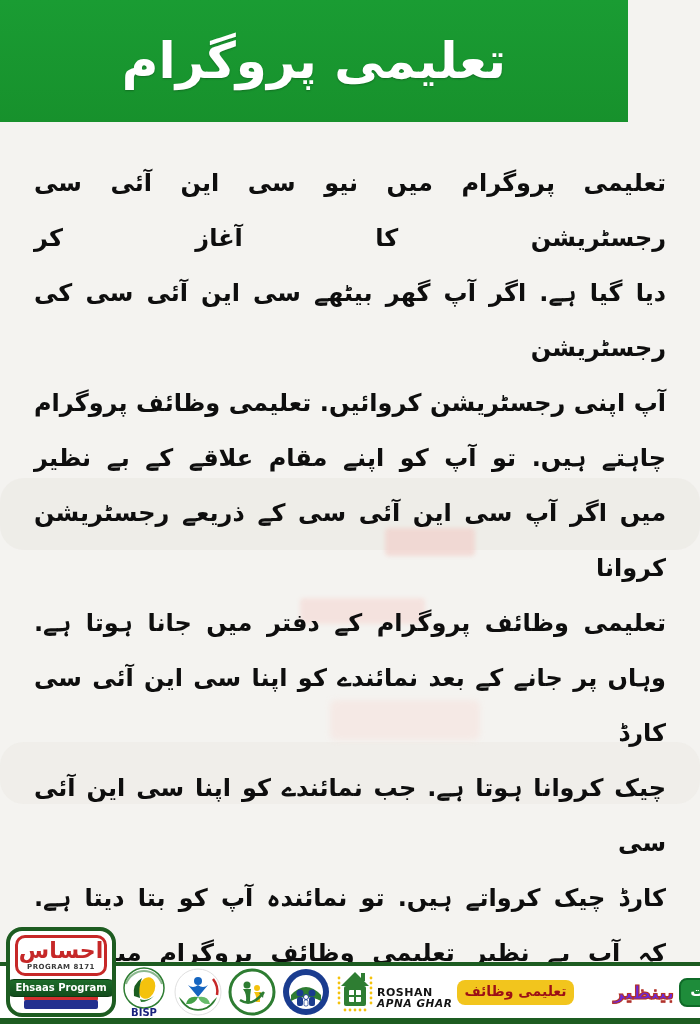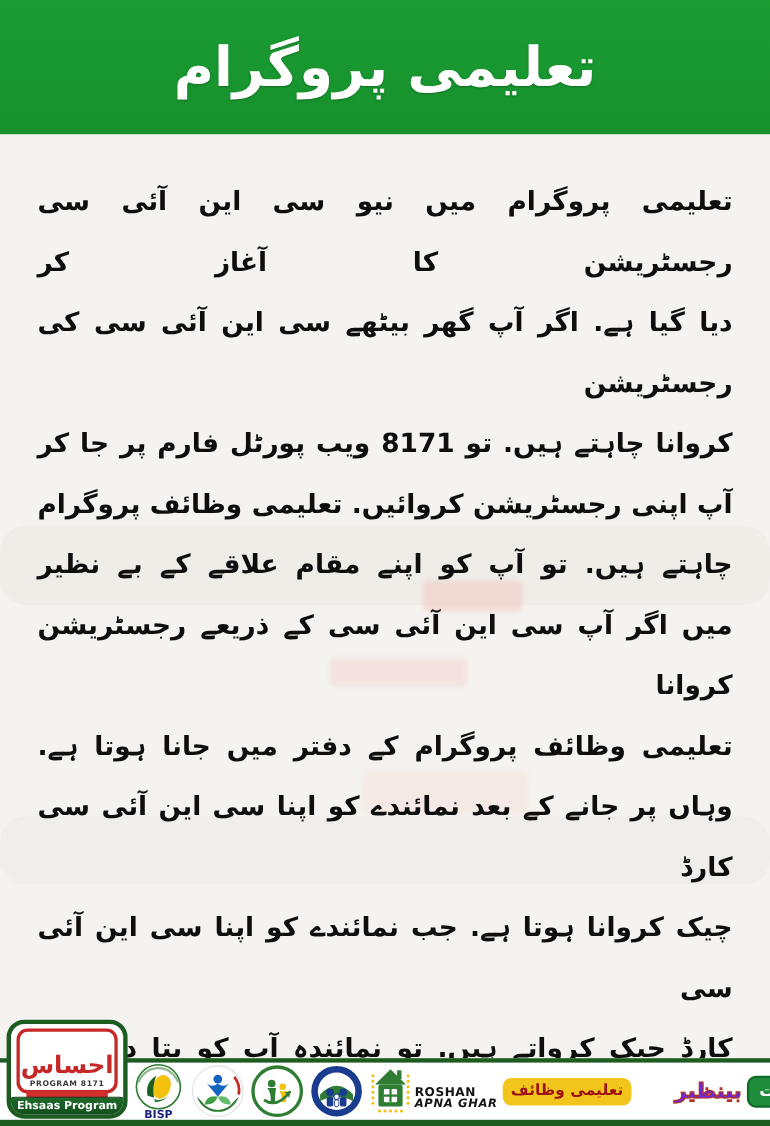--- a/index.html
+++ b/index.html
@@ -6,21 +6,21 @@
   html,body { width:700px; }
   body { font-family:"DejaVu Sans", sans-serif; }
 
   .page {
     position:relative; width:700px; height:1024px;
     background:#f4f3f0; overflow:hidden;
   }
 
   
   .header {
-    position:absolute; top:0; left:0; width:700px; height:122px;
+    position:absolute; top:0; left:0; width:628px; height:122px;
     background:linear-gradient(180deg,#1a9c33 0%,#17912c 100%);
     display:flex; align-items:center; justify-content:center;
   }
   .header-title {
     color:#ffffff; font-size:50px; font-weight:bold; direction:rtl;
     text-shadow:0 1px 2px rgba(0,0,0,.25); letter-spacing:1px;
   }
 
   
   .wm { position:absolute; pointer-events:none; }
@@ -56,21 +56,21 @@
     position:absolute; left:6px; bottom:7px; width:110px; height:90px;
     background:#ffffff; border:4px solid #1d5c21; border-radius:16px;
     z-index:3; display:flex; flex-direction:column; align-items:center;
     padding-top:4px; overflow:hidden;
   }
   .ehsaas-inner {
     width:92px; border:3px solid #c62828; border-radius:10px;
     background:#fff; display:flex; flex-direction:column; align-items:center;
     padding:1px 0 2px 0;
   }
-  .ehsaas-urdu { color:#c62828; font-size:22px; font-weight:bold; line-height:24px; direction:rtl;margin-top:18px; }
+  .ehsaas-urdu { color:#c62828; font-size:22px; font-weight:bold; line-height:24px; direction:rtl; }
   .ehsaas-sub { color:#3a3a3a; font-size:7px; font-weight:bold; letter-spacing:.5px; }
   .ehsaas-pill {
     margin-top:3px; background:linear-gradient(180deg,#1d6b2a,#124d1c);
     color:#fff; font-size:10px; font-weight:bold;
     border-radius:10px; padding:2px 9px 3px; border:1px solid #0c3a14;
     white-space:nowrap; z-index:1;
   }
   .ehsaas-stripe-red, .ehsaas-stripe-blue { position:absolute; left:14px; right:14px; height:9px; border-radius:2px; }
   .ehsaas-stripe-red { bottom:12px; background:#d32f2f; }
   .ehsaas-stripe-blue { bottom:4px; background:#23308f; }
@@ -112,21 +112,20 @@
 
   <div class="wm wm-band1"></div>
   <div class="wm wm-band2"></div>
   <div class="wm wm-red1"></div>
   <div class="wm wm-red2"></div>
   <div class="wm wm-red3"></div>
 
   <div class="body-text">
       <div class="body-line">تعلیمی پروگرام میں نیو سی این آئی سی رجسٹریشن کا آغاز کر</div>
       <div class="body-line">دیا گیا ہے. اگر آپ گھر بیٹھے سی این آئی سی کی رجسٹریشن</div>
-      <div class="body-line">کروانا چاہتے ہیں. تو 8171 ویب پورٹل فارم پر جا کر</div>
       <div class="body-line">آپ اپنی رجسٹریشن کروائیں. تعلیمی وظائف پروگرام</div>
       <div class="body-line">چاہتے ہیں. تو آپ کو اپنے مقام علاقے کے بے نظیر</div>
       <div class="body-line">میں اگر آپ سی این آئی سی کے ذریعے رجسٹریشن کروانا</div>
       <div class="body-line">تعلیمی وظائف پروگرام کے دفتر میں جانا ہوتا ہے.</div>
       <div class="body-line">وہاں پر جانے کے بعد نمائندے کو اپنا سی این آئی سی کارڈ</div>
       <div class="body-line">چیک کروانا ہوتا ہے. جب نمائندے کو اپنا سی این آئی سی</div>
       <div class="body-line">کارڈ چیک کرواتے ہیں. تو نمائندہ آپ کو بتا دیتا ہے.</div>
       <div class="body-line">کہ آپ بے نظیر تعلیمی وظائف پروگرام میں اہل</div>
     </div>
 

